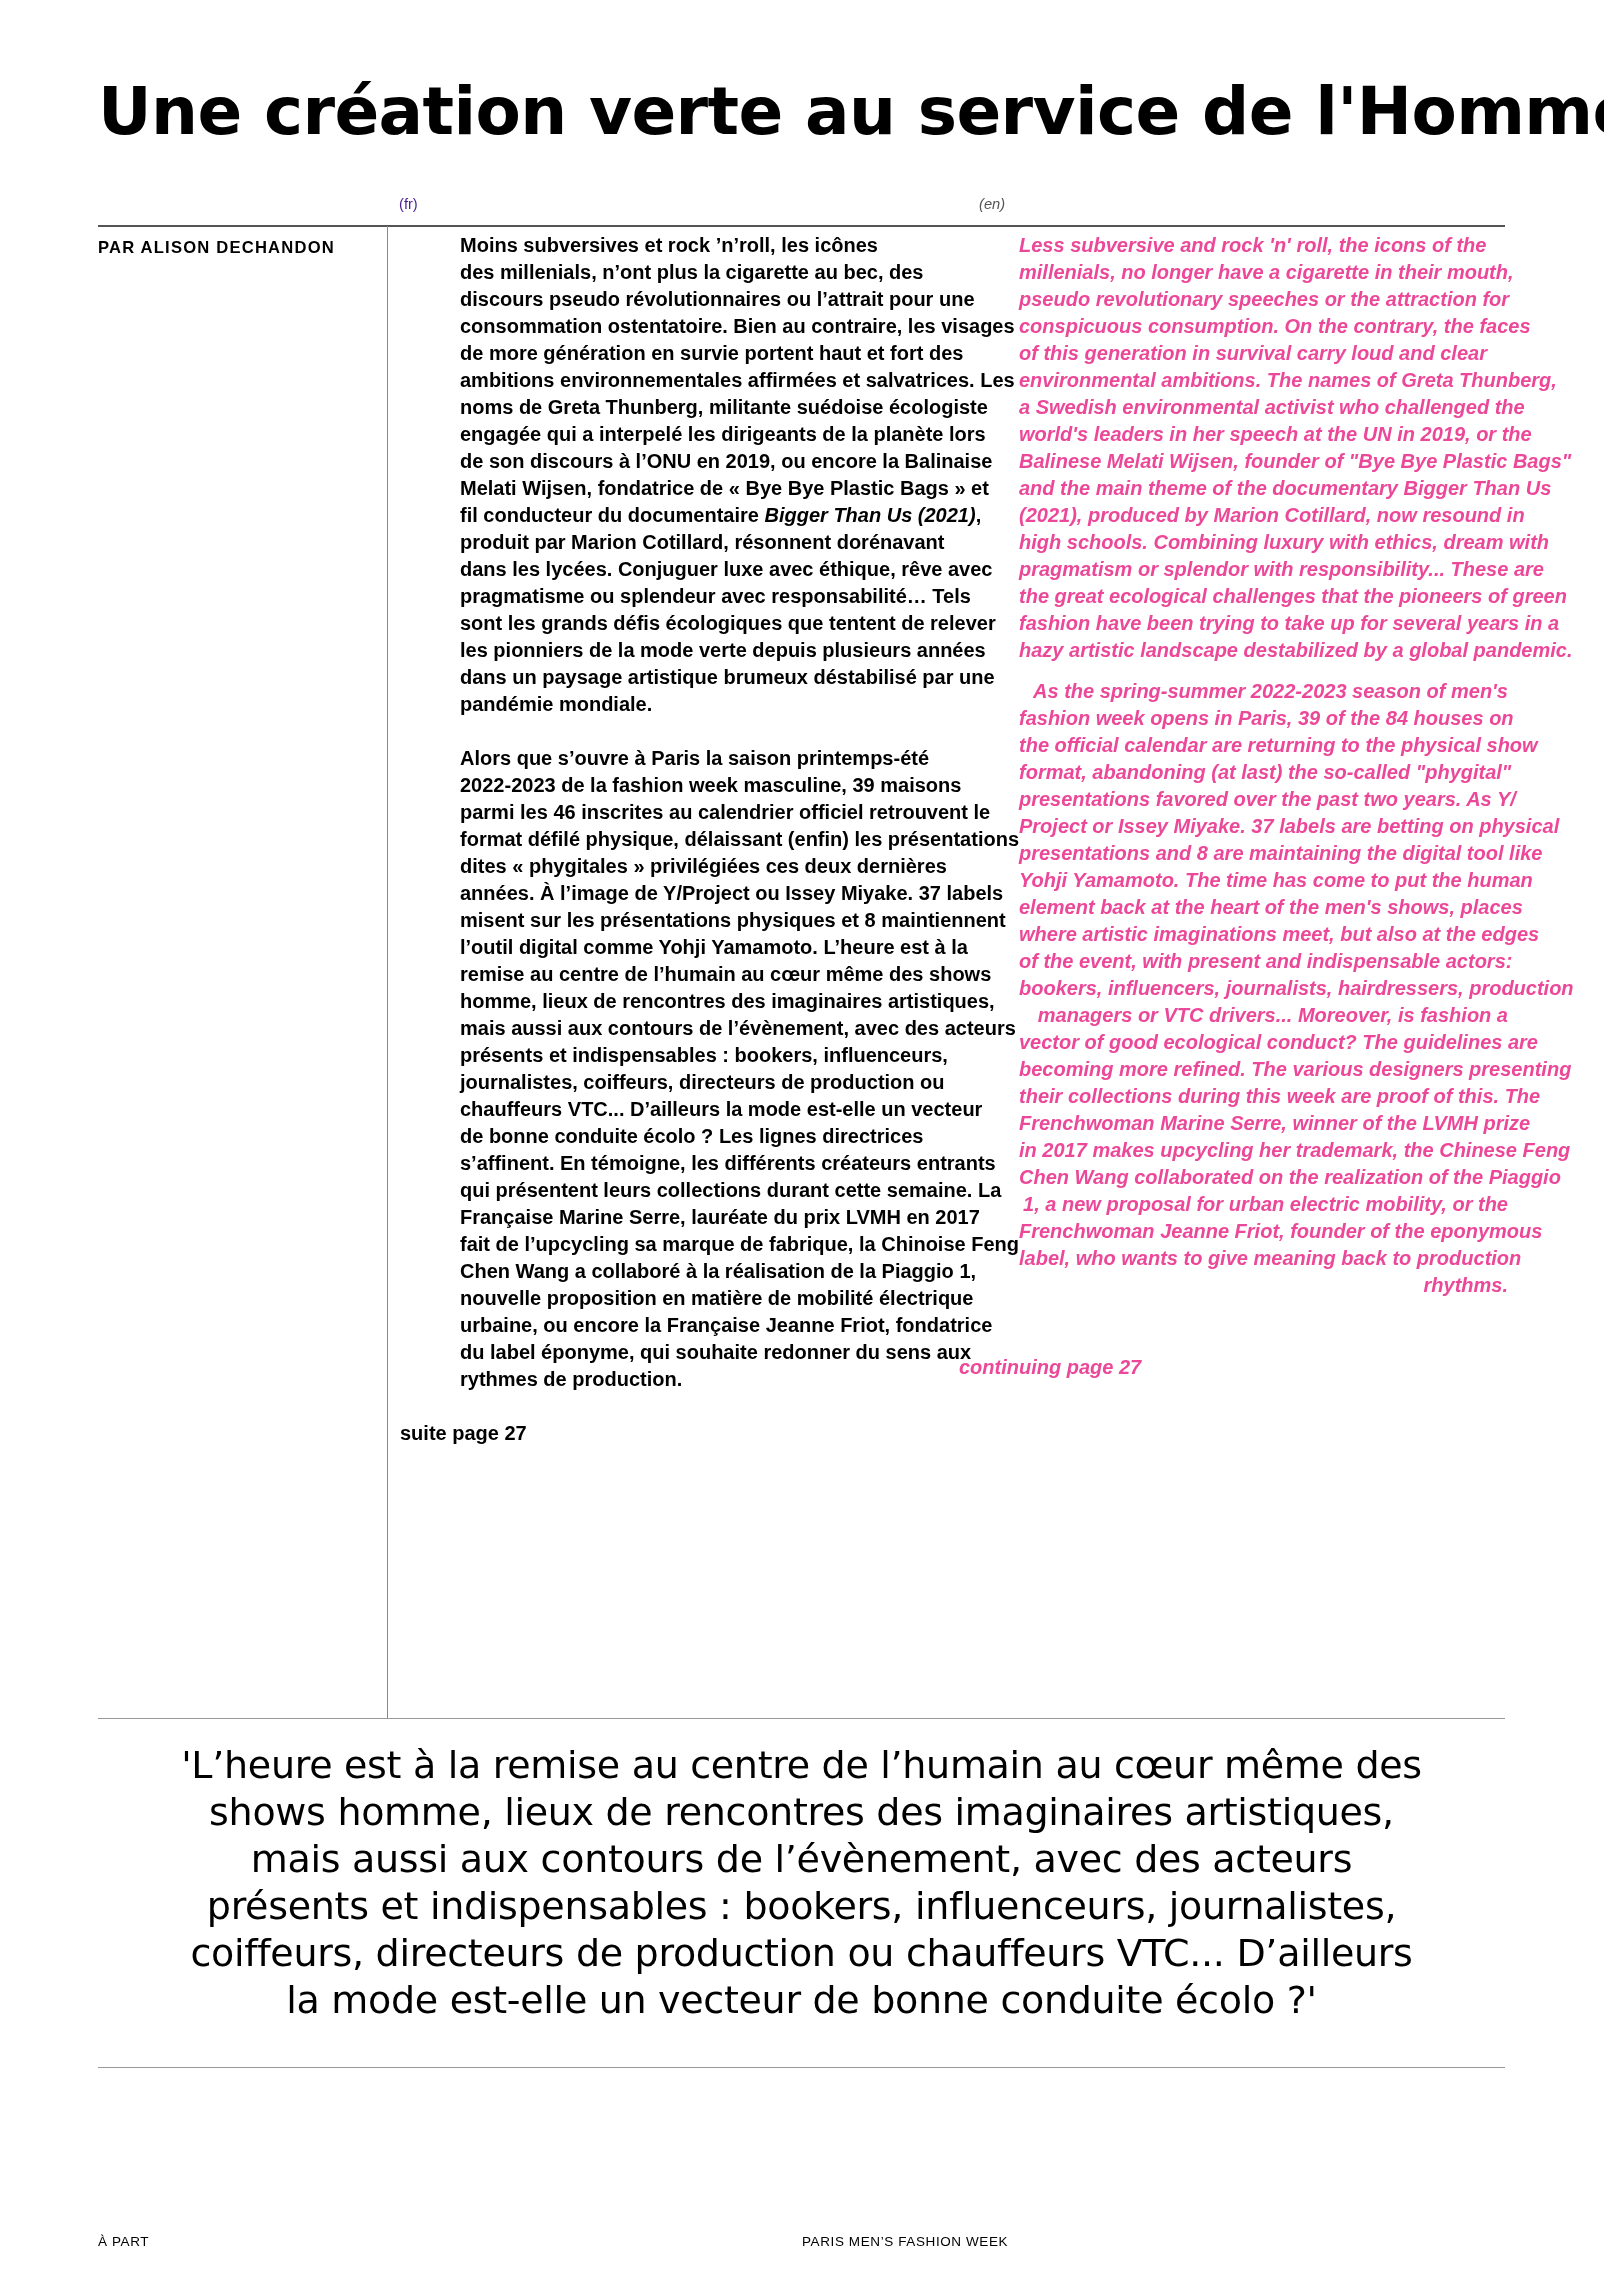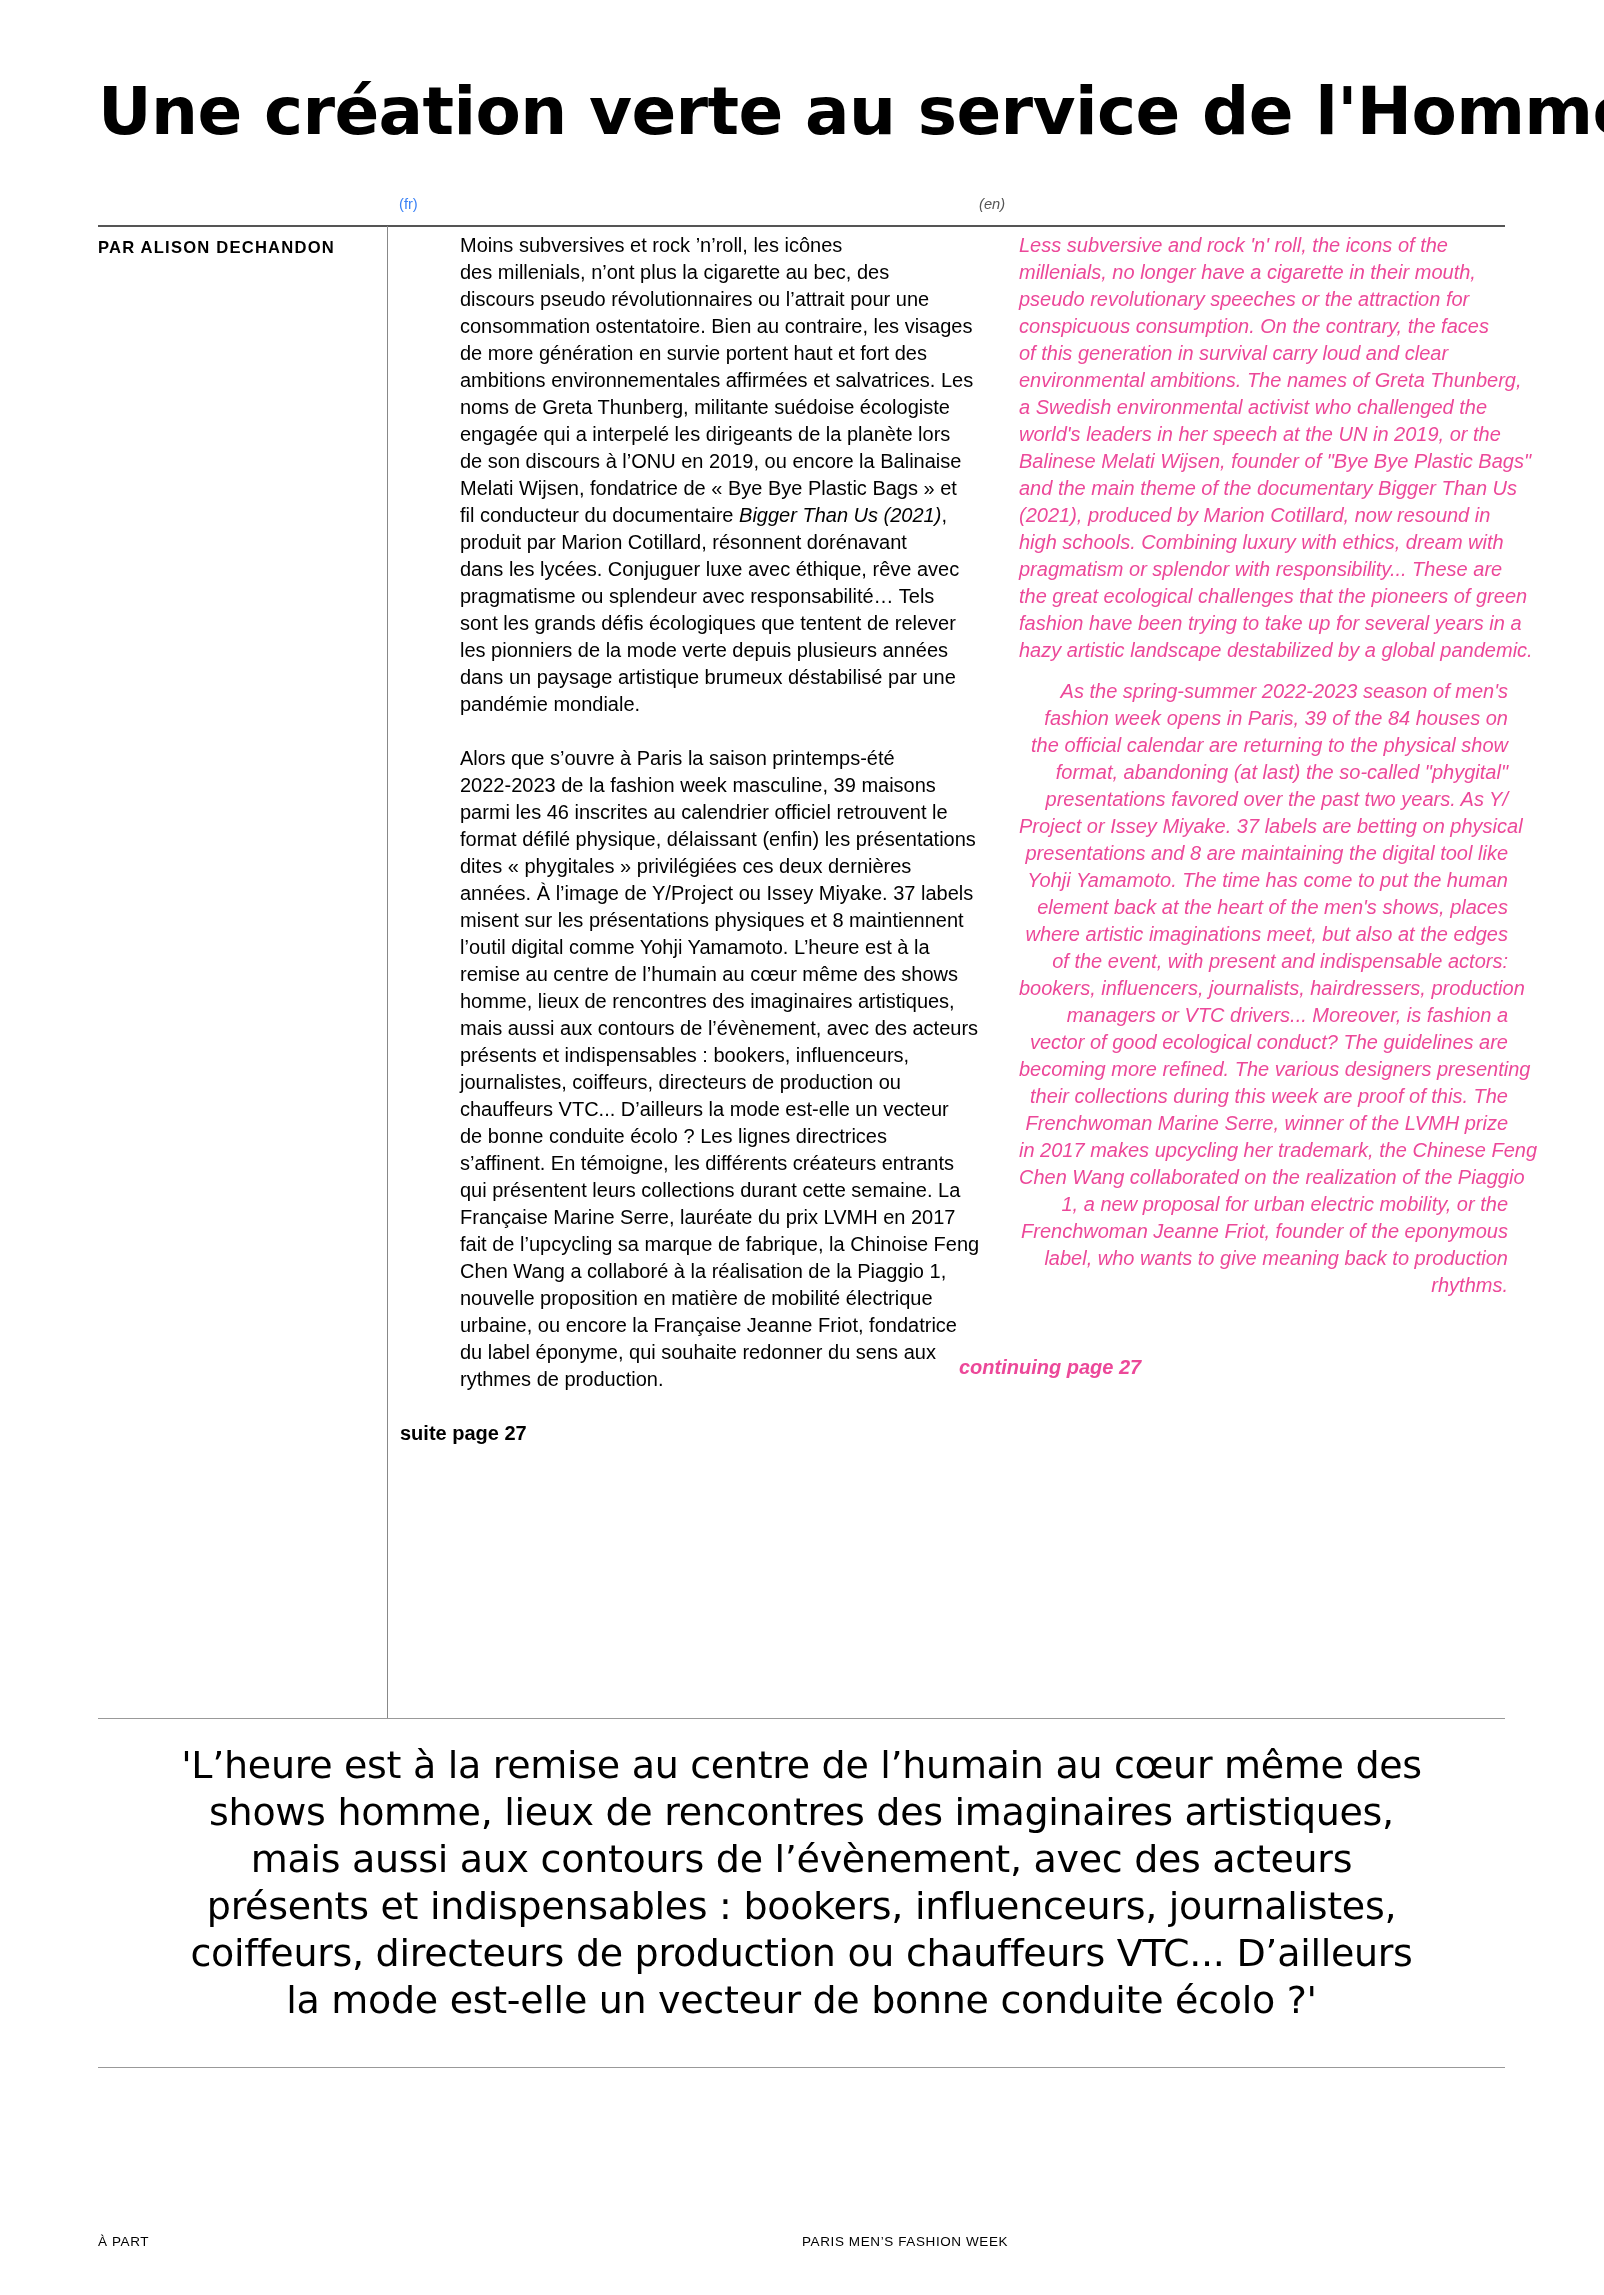--- a/index.html
+++ b/index.html
@@ -1,33 +1,33 @@
 <!DOCTYPE html>
 <html style="font-size:9.8px"><head>
 <meta charset="utf-8">
 <style>
   html, body { margin: 0; padding: 0; background: #ffffff; }
   body { width: 1604px; height: 2295px; position: relative; overflow: hidden;
          font-family: "Liberation Sans", sans-serif; color: #000; }
   .abs { position: absolute; }
   #title { left: 98px; top: 79px; font-size: 66px; font-weight: bold; letter-spacing: -0.6px;
            white-space: nowrap; line-height: 1; font-family: "DejaVu Sans", sans-serif; }
-  .lang { top: 196px; font-size: 14.7px; color: #3b82f6; }
+  .lang { top: 196px; font-size: 14.7px; color: #4c1d95; }
   #lang-fr { left: 399px; }
   #lang-en { left: 979px; color: #555; font-style: italic; }
   .hrule { height: 1.8px; background: #555; left: 98px; width: 1407px; }
   #rule-top { top: 225px; }
   #rule-quote-top { top: 1718px; height: 1.2px; background: #999; }
   #rule-quote-bottom { top: 2067px; height: 1.2px; background: #999; }
   #vrule { left: 387px; top: 226px; width: 1.2px; height: 1492px; background: #888; }
   #byline { left: 98px; top: 238px; font-size: 16.6px; font-weight: bold; letter-spacing: 1.2px; }
   .col { top: 232px; font-size: 20px; line-height: 27px; }
   #col-fr { left: 400px; width: 551px; color: #000; }
   #col-en { left: 959px; width: 549px; color: #ec4899; font-style: italic; }
-  .col p { margin: 0; text-indent: 60px; }
+  .col p { margin: 0; text-indent: 60px; font-weight: bold; }
   .col p + p { margin-top: 27px; }
   .col .cont { text-indent: 0; margin-top: 27px; font-weight: bold; font-style: normal; }
   #col-en .cont { font-style: italic; margin-top: 55px; }
   .col .line { display: block; white-space: nowrap; }
   #quote { left: 98px; width: 1407px; top: 1742px; text-align: center;
            font-size: 38px; line-height: 47px; font-family: "DejaVu Sans", sans-serif;
            letter-spacing: -0.3px; }
   #quote .line { display: block; white-space: nowrap; }
   .footer { top: 2234px; font-size: 13.5px; letter-spacing: 0.6px; }
   #footer-left { left: 98px; }

